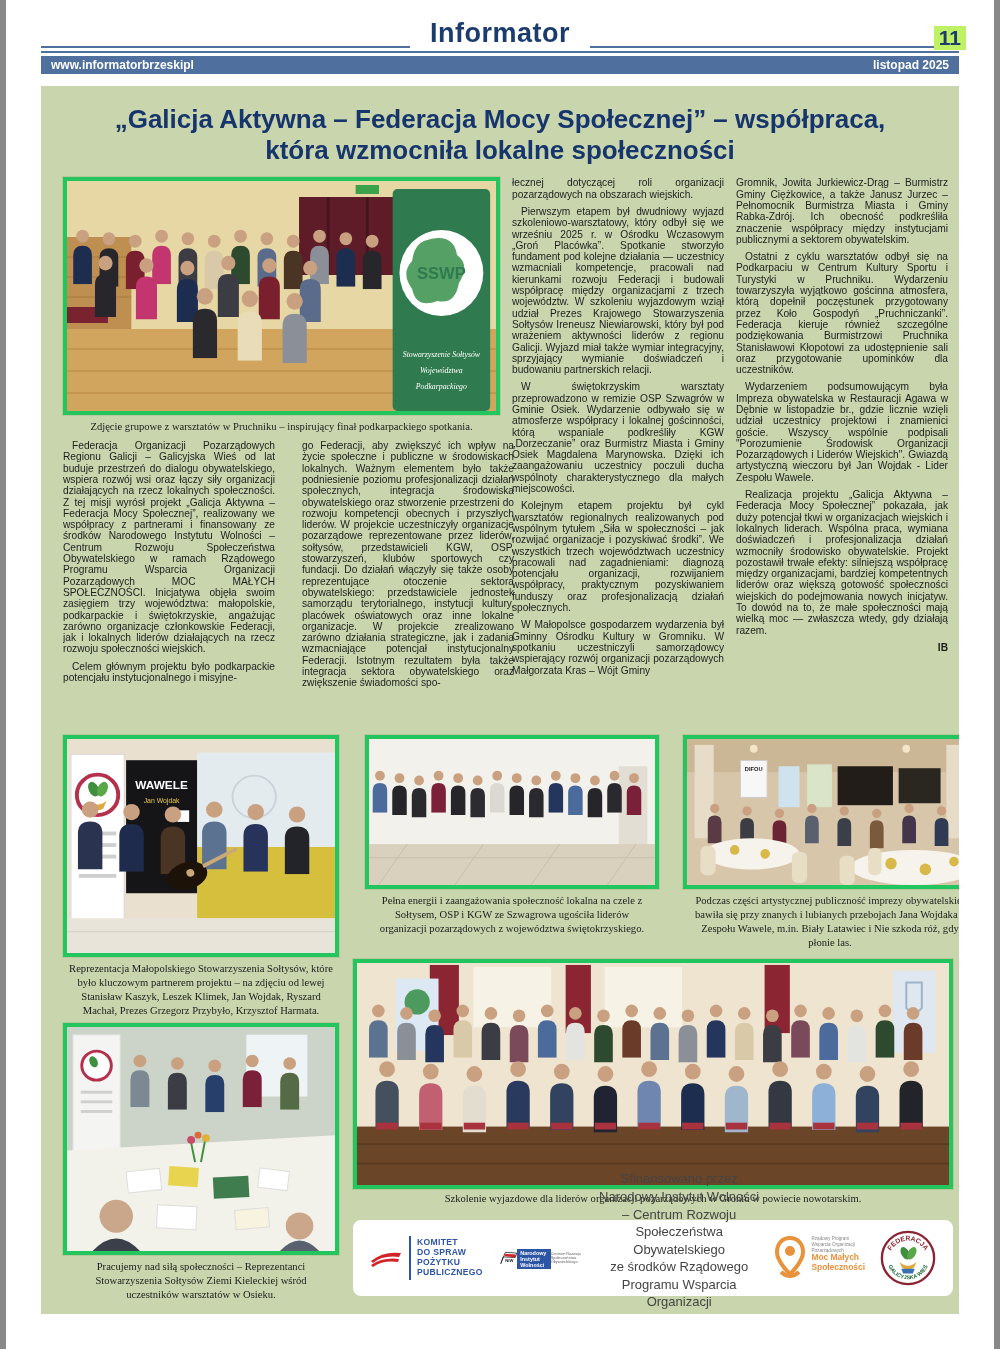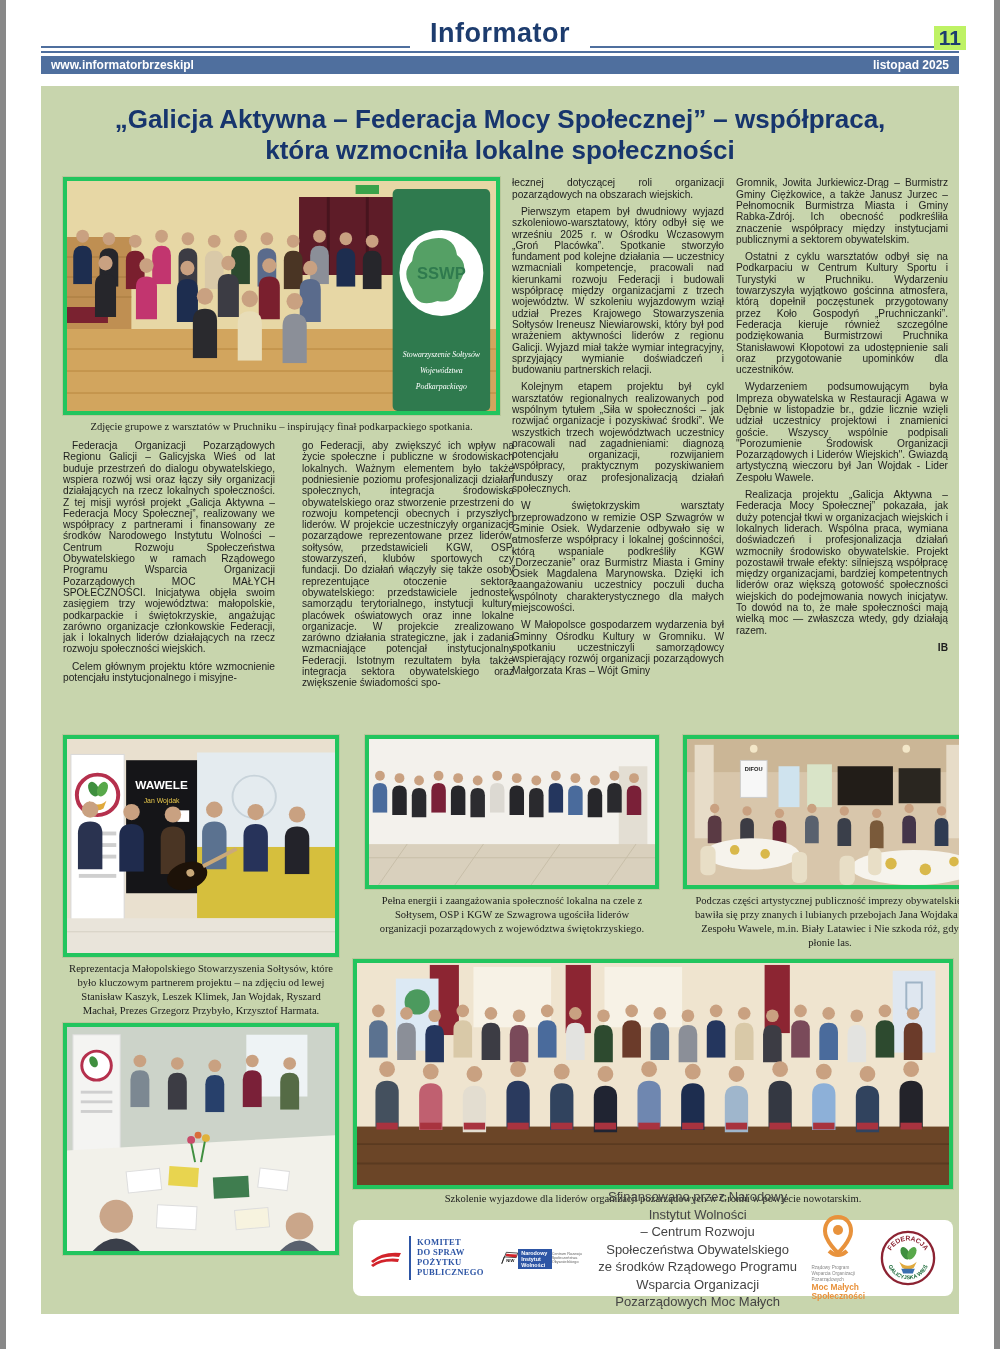--- a/index.html
+++ b/index.html
@@ -34,29 +34,29 @@
   .byline{text-align:right;font-weight:bold;margin-top:2px;}
   
   .mid{display:flex;gap:14px;margin-top:12px;}
   .mid-left{width:276px;flex:0 0 276px;}
   .mid-right{width:600px;flex:0 0 600px;display:flex;flex-direction:column;}
   .duo{display:flex;gap:12px;}
   .duo .cell{width:294px;flex:0 0 294px;margin-left:12px;}
   
   .logo-strip{background:#fff;border-radius:8px;height:76px;margin-top:8px;display:flex;
         align-items:center;padding:0 16px;gap:14px;box-sizing:border-box;}
-  .komitet{display:flex;align-items:center;gap:6px;font-family:Liberation Serif, serif;}
+  .komitet{display:flex;align-items:center;gap:6px;}
   .komitet .bar{width:2px;height:44px;background:#2d55a5;}
   .komitet .lines div{font-size:8.6px;font-weight:bold;color:#2d55a5;line-height:1.15;letter-spacing:.3px;}
   .niw{display:flex;align-items:center;width:86px;}
   .niw-name{font-size:5.4px;font-weight:bold;background:#2d55a5;color:#fff;padding:1px 3px;margin-top:1px;}
   .niw-sub{font-size:3.8px;color:#666;}
   .funding{flex:1;text-align:center;}
   .funding div{font-size:13px;color:#444;line-height:1.35;}
-  .mms{display:flex;align-items:center;gap:6px;flex-direction:column;}
+  .mms{display:flex;gap:6px;}
   .mms-prog div{font-size:4.6px;color:#888;line-height:1.25;}
   .mms-name div{font-size:8.4px;font-weight:bold;color:#e8923c;line-height:1.1;}
   .fed-logo{width:58px;height:58px;}
 </style>
 </head>
 <body>
 
 <div class="page">
 
   <div class="masthead">
@@ -124,32 +124,32 @@
               <text x="384" y="176" text-anchor="middle" font-size="8" fill="#ffffff" font-family="Liberation Serif,serif" font-style="italic">Stowarzyszenie Sołtysów</text>
               <text x="384" y="192" text-anchor="middle" font-size="8" fill="#ffffff" font-family="Liberation Serif,serif" font-style="italic">Województwa</text>
               <text x="384" y="208" text-anchor="middle" font-size="8" fill="#ffffff" font-family="Liberation Serif,serif" font-style="italic">Podkarpackiego</text>
             </g>
           </svg>
         </div>
         <div class="caption">Zdjęcie grupowe z warsztatów w Pruchniku – inspirujący finał podkarpackiego spotkania.</div>
         <div class="twocol">
           <div class="txtcol" lang="pl">
             <p class="ind">Federacja Organizacji Pozarządowych Regionu Galicji – Galicyjska Wieś od lat buduje przestrzeń do dialogu obywatelskiego, wspiera rozwój wsi oraz łączy siły organizacji działających na rzecz lokalnych społeczności. Z tej misji wyrósł projekt „Galicja Aktywna – Federacja Mocy Społecznej”, realizowany we współpracy z partnerami i finansowany ze środków Narodowego Instytutu Wolności – Centrum Rozwoju Społeczeństwa Obywatelskiego w ramach Rządowego Programu Wsparcia Organizacji Pozarządowych MOC MAŁYCH SPOŁECZNOŚCI. Inicjatywa objęła swoim zasięgiem trzy województwa: małopolskie, podkarpackie i świętokrzyskie, angażując zarówno organizacje członkowskie Federacji, jak i lokalnych liderów działających na rzecz rozwoju społeczności wiejskich.</p>
-            <p class="ind">Celem głównym projektu które wzmocnienie potencjału instytucjonalnego i misyjne-</p>
+            <p class="ind">Celem głównym projektu było podkarpackie potencjału instytucjonalnego i misyjne-</p>
           </div>
           <div class="txtcol" lang="pl">
             <p>go Federacji, aby zwiększyć ich wpływ na życie społeczne i publiczne w środowiskach lokalnych. Ważnym elementem było także podniesienie poziomu profesjonalizacji działań społecznych, integracja środowiska obywatelskiego oraz stworzenie przestrzeni do rozwoju kompetencji obecnych i przyszłych liderów. W projekcie uczestniczyły organizacje pozarządowe reprezentowane przez liderów, sołtysów, przedstawicieli KGW, OSP, stowarzyszeń, klubów sportowych czy fundacji. Do działań włączyły się także osoby reprezentujące otoczenie sektora obywatelskiego: przedstawiciele jednostek samorządu terytorialnego, instytucji kultury, placówek oświatowych oraz inne lokalne organizacje. W projekcie zrealizowano zarówno działania strategiczne, jak i zadania wzmacniające potencjał instytucjonalny Federacji. Istotnym rezultatem była także integracja sektora obywatelskiego oraz zwiększenie świadomości spo-</p>
           </div>
         </div>
       </div>
       <div class="txtcol" lang="pl" style="height:546px">
         <p>łecznej dotyczącej roli organizacji pozarządowych na obszarach wiejskich.</p>
         <p class="ind">Pierwszym etapem był dwudniowy wyjazd szkoleniowo-warsztatowy, który odbył się we wrześniu 2025 r. w Ośrodku Wczasowym „Groń Placówka”. Spotkanie stworzyło fundament pod kolejne działania — uczestnicy wzmacniali kompetencje, pracowali nad kierunkami rozwoju Federacji i budowali współpracę między organizacjami z trzech województw. W szkoleniu wyjazdowym wziął udział Prezes Krajowego Stowarzyszenia Sołtysów Ireneusz Niewiarowski, który był pod wrażeniem aktywności liderów z regionu Galicji. Wyjazd miał także wymiar integracyjny, sprzyjający wymianie doświadczeń i budowaniu partnerskich relacji.</p>
+        <p class="ind">W świętokrzyskim warsztaty przeprowadzono w remizie OSP Szwagrów w Gminie Osiek. Wydarzenie odbywało się w atmosferze współpracy i lokalnej gościnności, którą wspaniale podkreśliły KGW „Dorzeczanie” oraz Burmistrz Miasta i Gminy Osiek Magdalena Marynowska. Dzięki ich zaangażowaniu uczestnicy poczuli ducha wspólnoty charakterystycznego dla małych miejscowości.</p>
         <p class="ind">Kolejnym etapem projektu był cykl warsztatów regionalnych realizowanych pod wspólnym tytułem „Siła w społeczności – jak rozwijać organizacje i pozyskiwać środki”. We wszystkich trzech województwach uczestnicy pracowali nad zagadnieniami: diagnozą potencjału organizacji, rozwijaniem współpracy, praktycznym pozyskiwaniem funduszy oraz profesjonalizacją działań społecznych.</p>
-        <p class="ind">W świętokrzyskim warsztaty przeprowadzono w remizie OSP Szwagrów w Gminie Osiek. Wydarzenie odbywało się w atmosferze współpracy i lokalnej gościnności, którą wspaniale podkreśliły KGW „Dorzeczanie” oraz Burmistrz Miasta i Gminy Osiek Magdalena Marynowska. Dzięki ich zaangażowaniu uczestnicy poczuli ducha wspólnoty charakterystycznego dla małych miejscowości.</p>
         <p class="ind">W Małopolsce gospodarzem wydarzenia był Gminny Ośrodku Kultury w Gromniku. W spotkaniu uczestniczyli samorządowcy wspierający rozwój organizacji pozarządowych Małgorzata Kras – Wójt Gminy</p>
       </div>
       <div class="txtcol" lang="pl" style="height:546px">
         <p>Gromnik, Jowita Jurkiewicz-Drąg – Burmistrz Gminy Ciężkowice, a także Janusz Jurzec – Pełnomocnik Burmistrza Miasta i Gminy Rabka-Zdrój. Ich obecność podkreśliła znaczenie współpracy między instytucjami publicznymi a sektorem obywatelskim.</p>
         <p class="ind">Ostatni z cyklu warsztatów odbył się na Podkarpaciu w Centrum Kultury Sportu i Turystyki w Pruchniku. Wydarzeniu towarzyszyła wyjątkowo gościnna atmosfera, którą dopełnił poczęstunek przygotowany przez Koło Gospodyń „Pruchniczanki”. Federacja kieruje również szczególne podziękowania Burmistrzowi Pruchnika Stanisławowi Kłopotowi za udostępnienie sali oraz przygotowanie upominków dla uczestników.</p>
         <p class="ind">Wydarzeniem podsumowującym była Impreza obywatelska w Restauracji Agawa w Dębnie w listopadzie br., gdzie licznie wzięli udział uczestnicy projektowi i znamienici goście. Wszyscy wspólnie podpisali "Porozumienie Środowisk Organizacji Pozarządowych i Liderów Wiejskich". Gwiazdą artystyczną wieczoru był Jan Wojdak - Lider Zespołu Wawele.</p>
         <p class="ind">Realizacja projektu „Galicja Aktywna – Federacja Mocy Społecznej” pokazała, jak duży potencjał tkwi w organizacjach wiejskich i lokalnych liderach. Wspólna praca, wymiana doświadczeń i profesjonalizacja działań wzmocniły środowisko obywatelskie. Projekt pozostawił trwałe efekty: silniejszą współpracę między organizacjami, bardziej kompetentnych liderów oraz większą gotowość społeczności wiejskich do podejmowania nowych inicjatyw. To dowód na to, że małe społeczności mają wielką moc — zwłaszcza wtedy, gdy działają razem.</p>
         <p class="byline">IB</p>
       </div>
     </div>
@@ -226,20 +226,21 @@
             <line x1="136" y1="140" x2="140" y2="118" stroke="#3f8f3f" stroke-width="2"></line>
             <circle cx="126" cy="117" r="4" fill="#c94b6a"></circle>
             <circle cx="141" cy="115" r="4" fill="#e0b23c"></circle>
             <circle cx="133" cy="112" r="3.5" fill="#d96c3a"></circle>
             <circle cx="50" cy="196" r="17" fill="#caa68a"></circle>
             <path d="M26 232 q24 -26 48 0 Z" fill="#3a3f4a"></path>
             <circle cx="236" cy="206" r="14" fill="#caa68a"></circle>
             <path d="M216 232 q20 -22 40 0 Z" fill="#59616e"></path>
           </svg>
         </div>
+        <div class="caption">Pracujemy nad siłą społeczności – Reprezentanci Stowarzyszenia Sołtysów Ziemi Kieleckiej wśród uczestników warsztatów w Osieku.</div>
       </div>
 
       <div class="mid-right">
         <div class="duo">
           <div class="cell">
             <div class="photo-frame">
               <svg id="svg-szwagrow" class="photo" viewBox="0 0 300 150" height="146" preserveAspectRatio="none">
                 <rect width="300" height="150" fill="#f3f1ec"></rect>
                 <rect x="262" y="28" width="30" height="82" fill="#e3ded3"></rect>
                 <rect x="0" y="108" width="300" height="42" fill="#d9d0bd"></rect>

